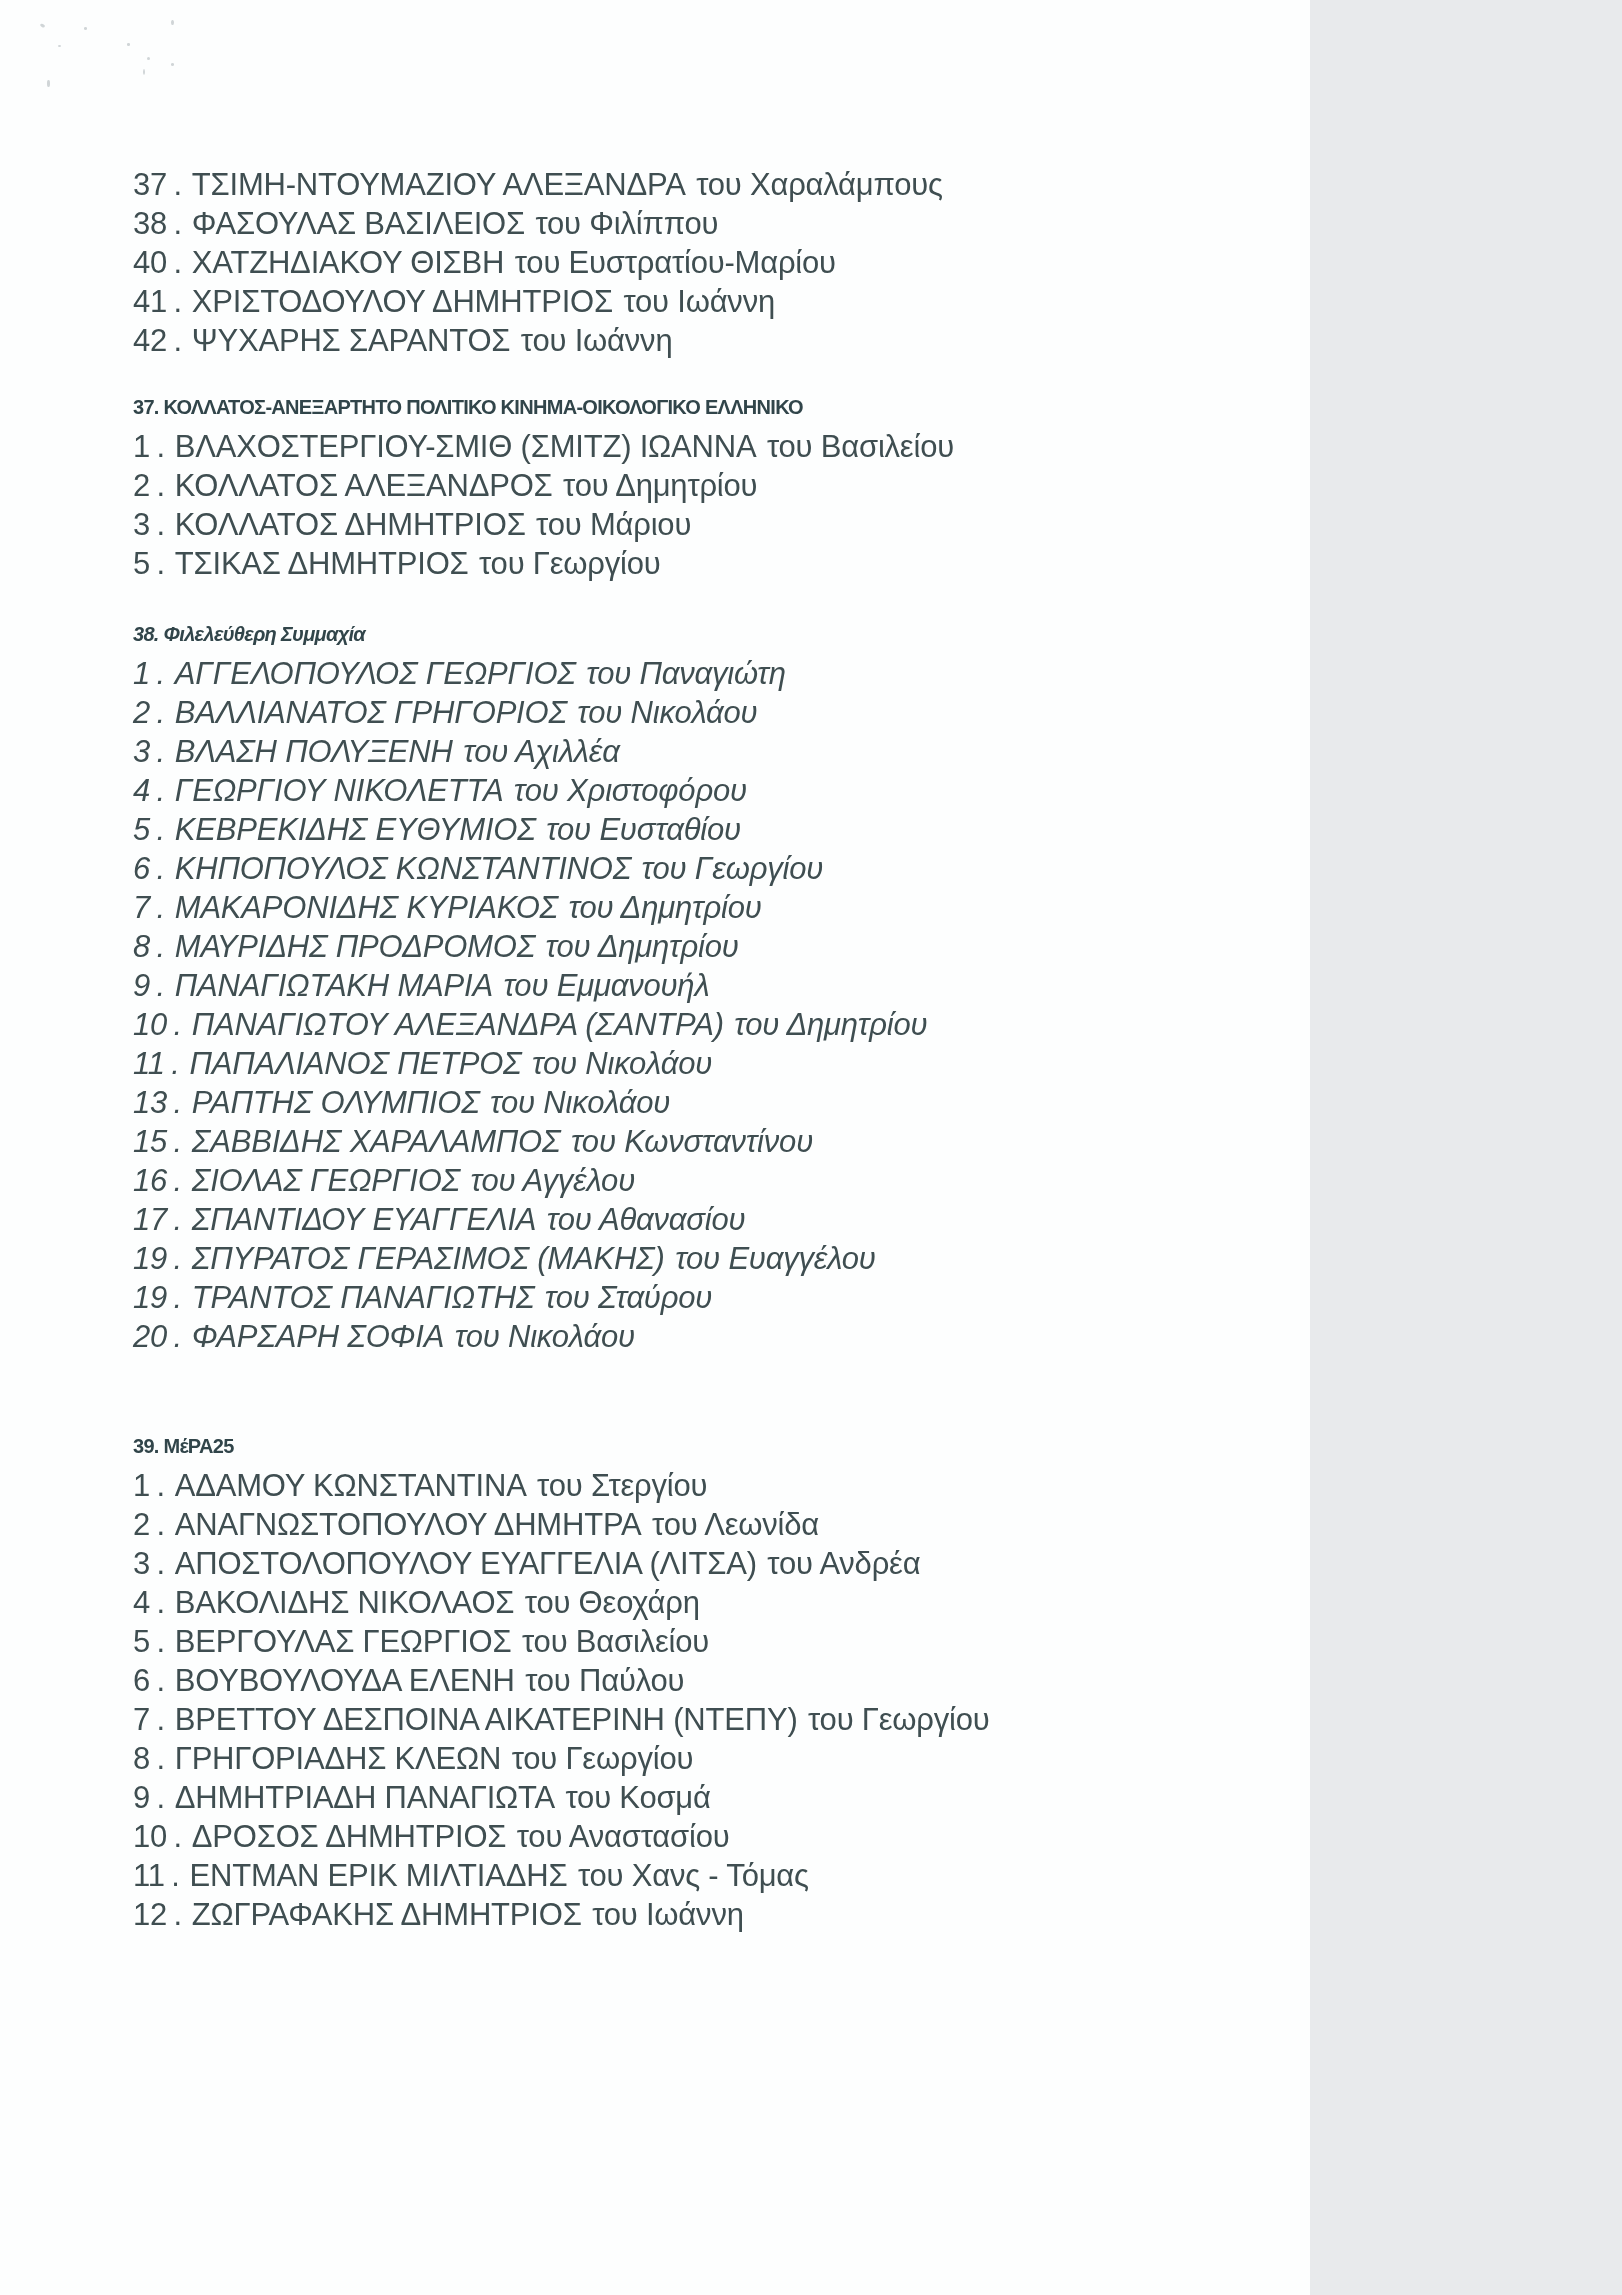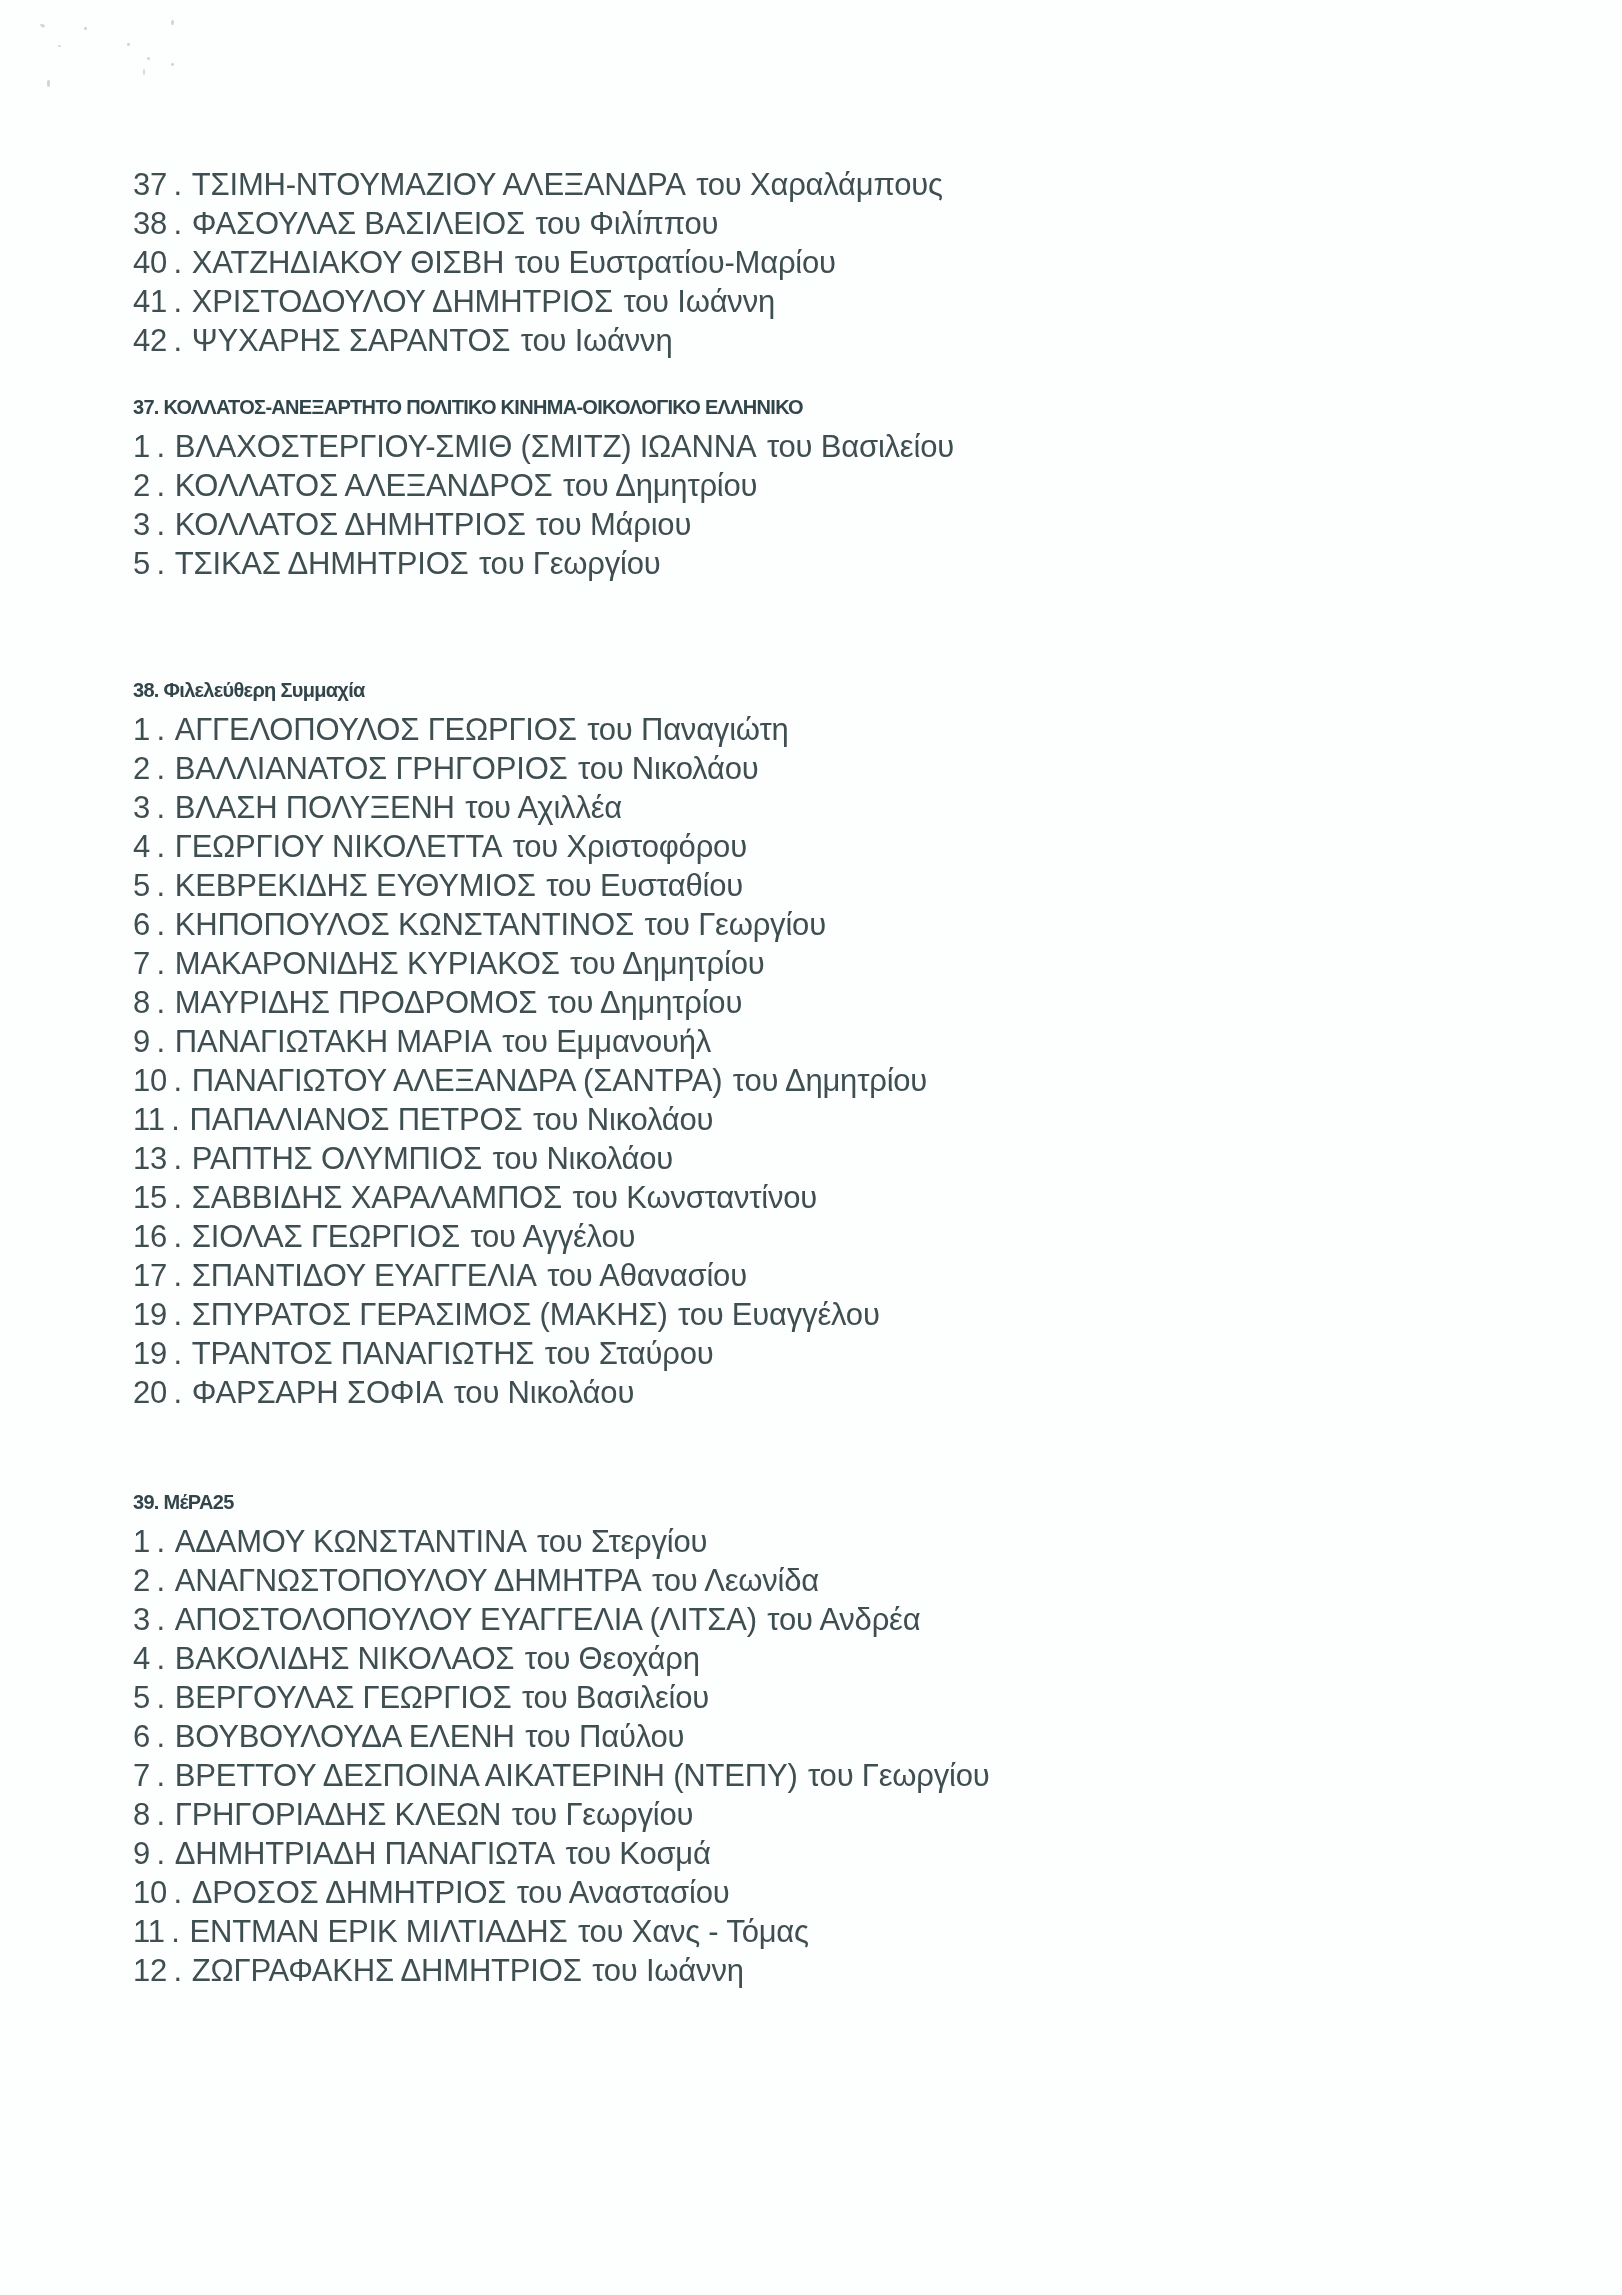--- a/index.html
+++ b/index.html
@@ -8,21 +8,21 @@
     --heading:#31454a;
     --speck:#9aa4a8;
   }
   html,body{margin:0;padding:0;}
   body{
     background:#e8eaec;
     font-family:"Liberation Sans", sans-serif;
   }
   .page{
     position:relative;
-    width:1622px;
+    width:1310px;
     height:2295px;
     background:var(--bg);
     overflow:hidden;
   }
   .content{
     position:absolute;
     left:133px;
     top:165px;
     right:98px;
   }
@@ -45,21 +45,21 @@
     margin:0;
     padding:0;
     font-size:20px;
     line-height:39px;
     font-weight:700;
     color:var(--heading);
     letter-spacing:-0.7px;
     white-space:nowrap;
   }
   .gap-sm{margin-top:28px;}
-  .gap-lg{margin-top:88px;}
+  .gap-lg{margin-top:32px;font-style:italic;}
   .gap-lg2{margin-top:71px;}
   
   .speck{
     position:absolute;
     background:var(--speck);
     opacity:0.45;
     border-radius:50%;
   }
   .s1{left:40px;top:23.6px;width:4.6px;height:3.3px;transform:rotate(30deg);}
   .s2{left:84px;top:27px;width:3.3px;height:2.6px;}

